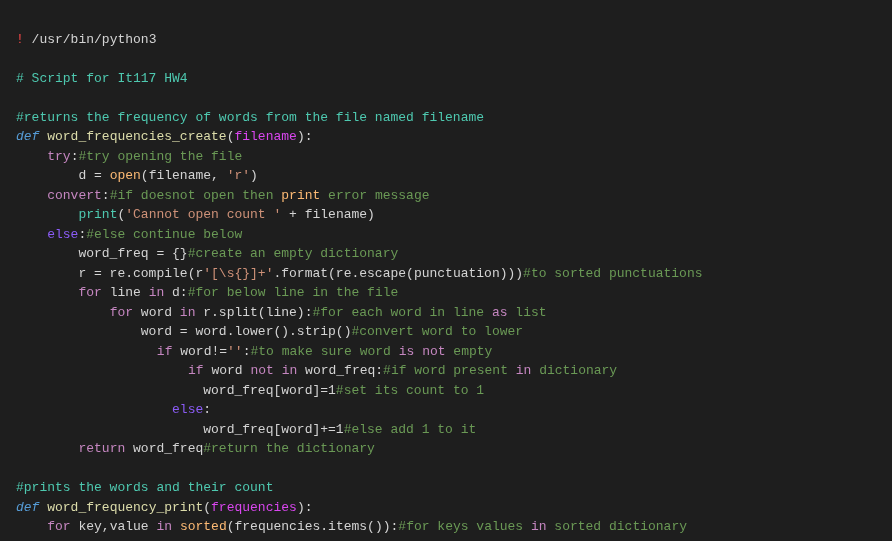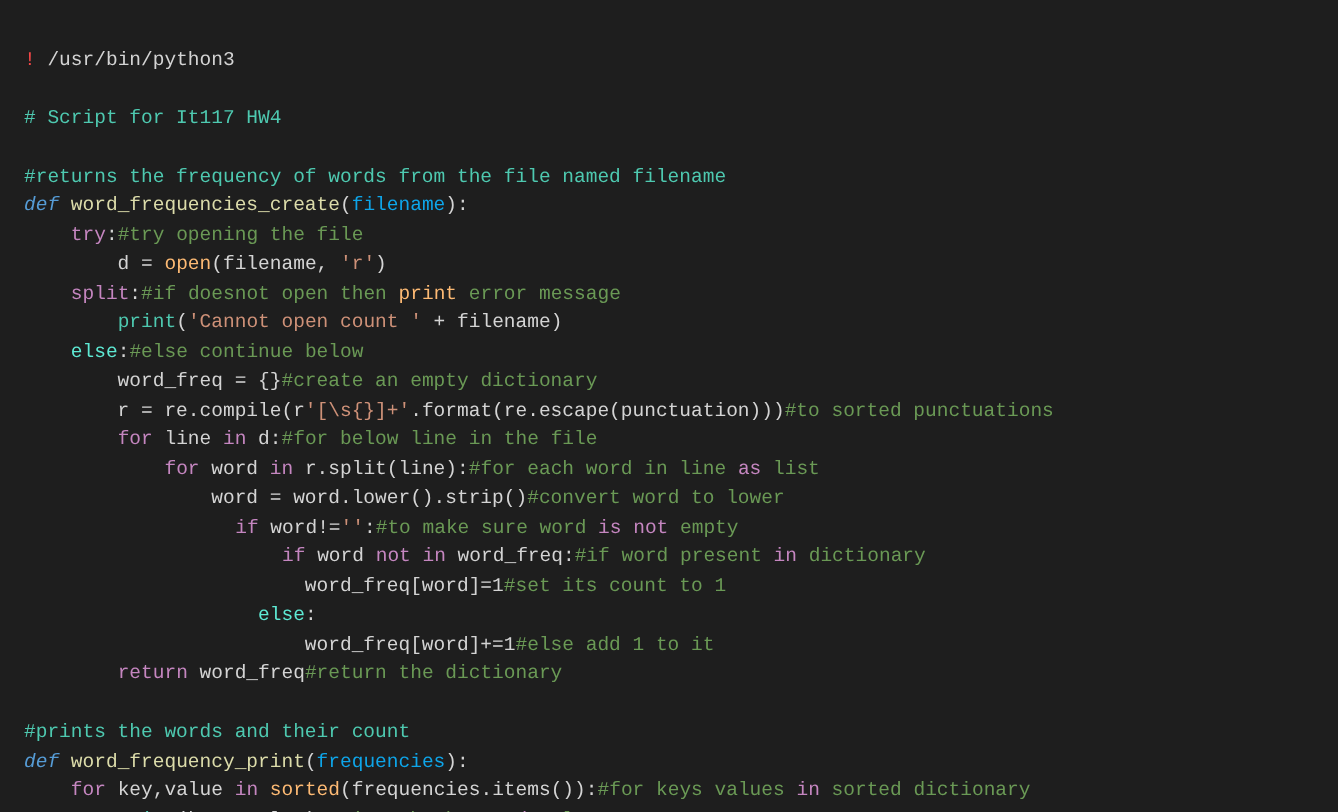--- a/index.html
+++ b/index.html
@@ -19,26 +19,26 @@
       padding: 10px 16px;
     }
 
     .code-block {
       white-space: pre;
     }
     .comment { color: #4ec9b0; }
     .kw { color: #569cd6; font-style: italic; }
     .func-name { color: #dcdcaa; }
     .string { color: #ce9178; }
-    .param { color: #0ea5e9; }
+    .param { color: #d946ef; }
     .builtin { color: #fdba74; }
     .normal { color: #d4d4d4; }
     .try-kw { color: #c586c0; }
     .except-kw { color: #c586c0; }
-    .else-kw { color: #5eead4; }
+    .else-kw { color: #8b5cf6; }
     .return-kw { color: #c586c0; }
     .for-kw { color: #c586c0; }
     .if-kw { color: #c586c0; margin-left: 16px; }
     .in-kw { color: #c586c0; }
     .as-kw { color: #c586c0; }
     .not-kw { color: #c586c0; }
     .is-kw { color: #c586c0; }
     .and-kw { color: #c586c0; }
     .print-fn { color: #4ec9b0; }
     .hash-comment { color: #6a9955; }
@@ -49,21 +49,21 @@
 
 <div class="code-block">
 <span><span class="exclamation">!</span><span class="normal"> /usr/bin/python3</span></span>
 
 <span><span class="comment"># Script for It117 HW4</span></span>
 
 <span><span class="comment">#returns the frequency of words from the file named filename</span></span>
 <span><span class="kw">def</span> <span class="func-name">word_frequencies_create</span>(<span class="param">filename</span>):</span>
 <span>    <span class="try-kw">try</span>:<span class="hash-comment">#try opening the file</span></span>
 <span>        d = <span class="builtin">open</span>(filename, <span class="string">'r'</span>)</span>
-<span>    <span class="except-kw">split</span>:<span class="hash-comment">#if doesnot open then <span class="builtin">print</span> error message</span></span>
+<span>    <span class="except-kw">convert</span>:<span class="hash-comment">#if doesnot open then <span class="builtin">print</span> error message</span></span>
 <span>        <span class="print-fn">print</span>(<span class="string">'Cannot open count '</span> + filename)</span>
 <span>    <span class="else-kw">else</span>:<span class="hash-comment">#else continue below</span></span>
 <span>        word_freq = {}<span class="hash-comment">#create an empty dictionary</span></span>
 <span>        r = re.compile(r<span class="string">'[\s{}]+'</span>.format(re.escape(punctuation)))<span class="hash-comment">#to sorted punctuations</span></span>
 <span>        <span class="for-kw">for</span> line <span class="in-kw">in</span> d:<span class="hash-comment">#for below line in the file</span></span>
 <span>            <span class="for-kw">for</span> word <span class="in-kw">in</span> r.split(line):<span class="hash-comment">#for each word in line <span class="as-kw">as</span> list</span></span>
 <span>                word = word.lower().strip()<span class="hash-comment">#convert word to lower</span></span>
 <span>                <span class="if-kw">if</span> word!=<span class="string">''</span>:<span class="hash-comment">#to make sure word <span class="is-kw">is</span> <span class="not-kw">not</span> empty</span></span>
 <span>                    <span class="if-kw">if</span> word <span class="not-kw">not</span> <span class="in-kw">in</span> word_freq:<span class="hash-comment">#if word present <span class="in-kw">in</span> dictionary</span></span>
 <span>                        word_freq[word]=1<span class="hash-comment">#set its count to 1</span></span>

